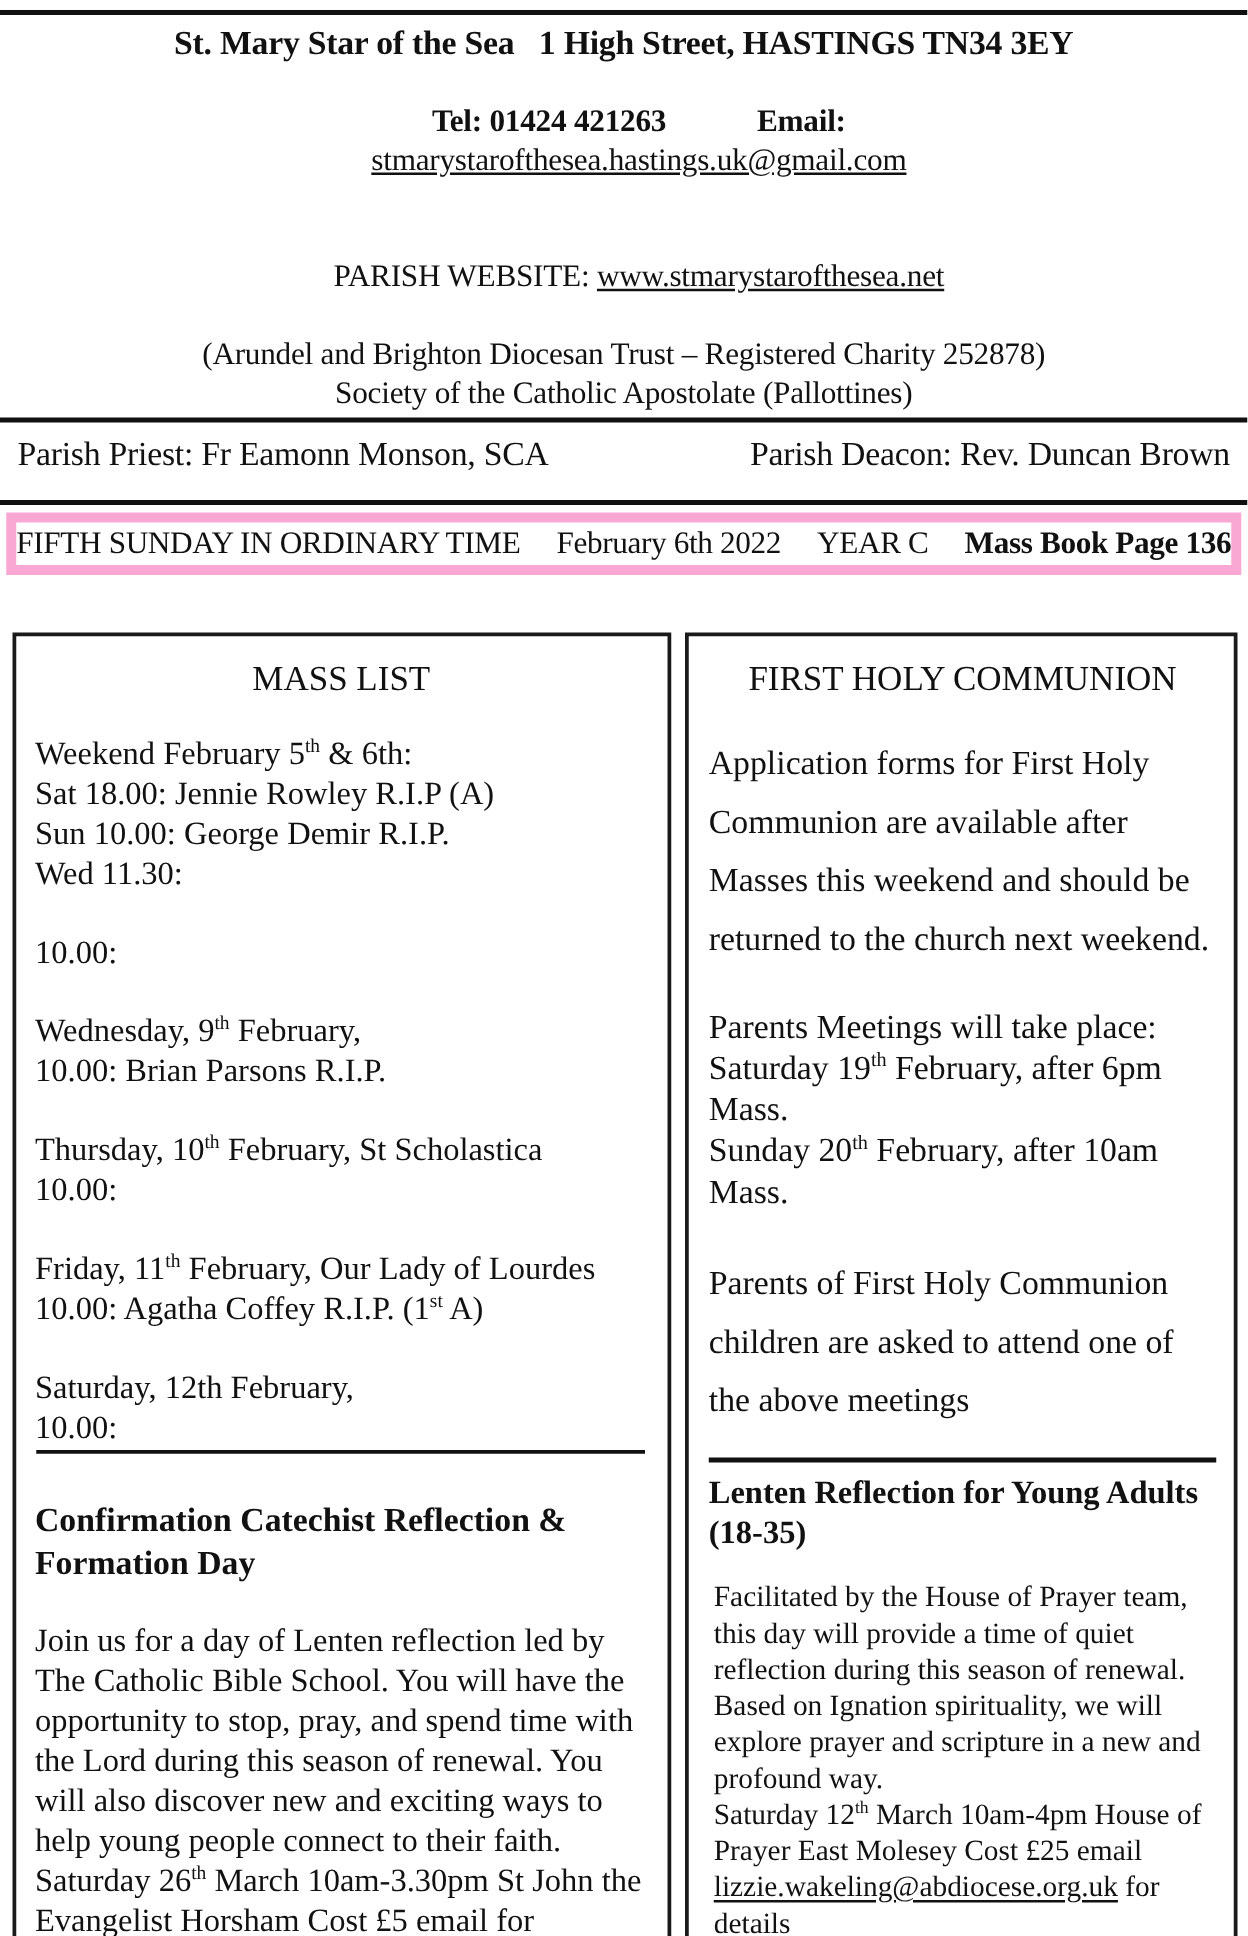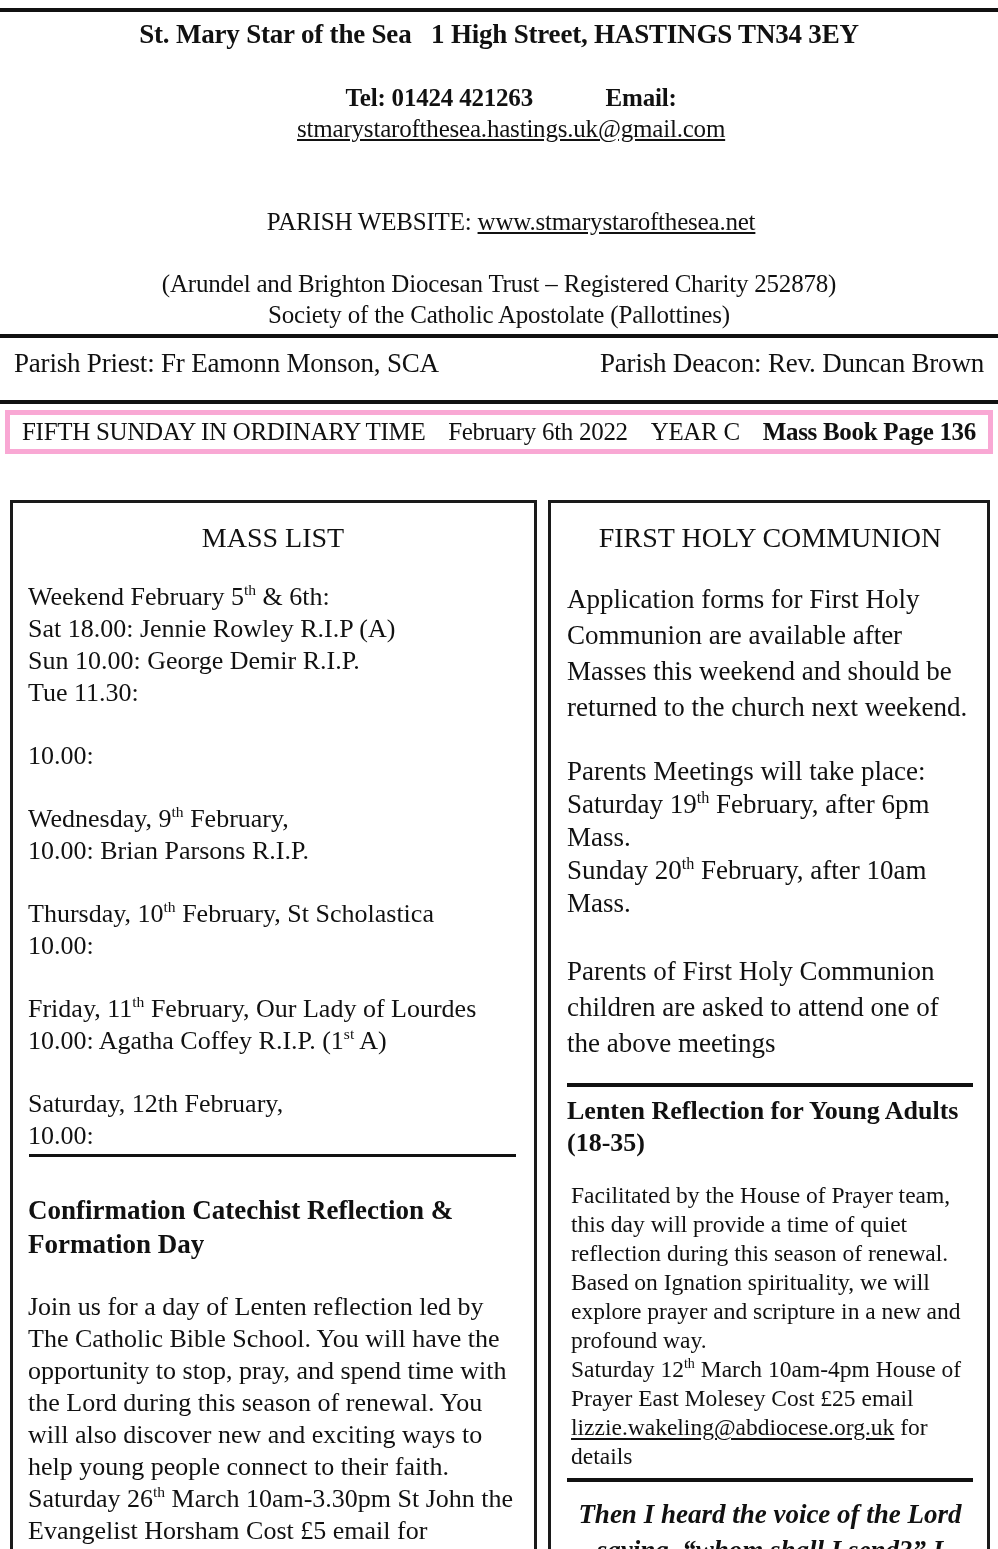--- a/index.html
+++ b/index.html
@@ -36,25 +36,25 @@
     justify-content:space-between;
     padding:9px 14px 20px 14px;
     font-size:27px;
     line-height:33px;
     letter-spacing:-0.2px;
   }
 
   
   .banner{
     margin:6px 5px 0 5px;
-    border:5px solid #f9a8d4;
+    border:8px solid #f9a8d4;
     display:flex;
     align-items:center;
     justify-content:space-between;
-    padding:3px 12px;
+    padding:3px 0;
     font-size:25px;
     line-height:28px;
     letter-spacing:-0.3px;
   }
   .banner .bb{font-weight:bold;}
 
   
   .columns{
     display:flex;
     align-items:stretch;
@@ -89,21 +89,21 @@
   .para:last-child{margin-bottom:0;}
   .left-hr{height:3px;background:#111;margin:2px 2px 36px 1px;}
   .sub-heading{
     font-weight:bold;
     font-size:27px;
     line-height:34px;
     margin:0 0 30px 0;
   }
 
   
-  .para-r{font-size:27px;line-height:36px;margin:0 0 30px 0;}
+  .para-r{font-size:27px;line-height:47px;margin:0 0 30px 0;}
   .para-meet{font-size:27px;line-height:33px;margin:0 0 33px 0;}
   .thick-rule{height:4px;background:#111;margin:0 0 8px 0;}
   .lenten-heading{
     font-weight:bold;
     font-size:26px;
     line-height:32px;
     margin:0 0 22px 0;
   }
   .para-sm{font-size:23.5px;line-height:29px;margin:4px;}
   .rule-after-sm{height:4px;background:#111;margin:7px 0 0 0;}
@@ -155,21 +155,21 @@
 
 <div class="columns">
 
   <div class="colbox col-left">
     <div class="col-heading">MASS LIST</div>
 
     <div class="para">
       <div>Weekend February 5<sup>th</sup> &amp; 6th:</div>
       <div>Sat 18.00: Jennie Rowley R.I.P (A)</div>
       <div>Sun 10.00: George Demir R.I.P.</div>
-      <div>Tue 11.30:</div>
+      <div>Wed 11.30:</div>
     </div>
 
     <div class="para">
       <div>10.00:</div>
     </div>
 
     <div class="para">
       <div>Wednesday, 9<sup>th</sup> February,</div>
       <div>10.00: Brian Parsons R.I.P.</div>
     </div>

